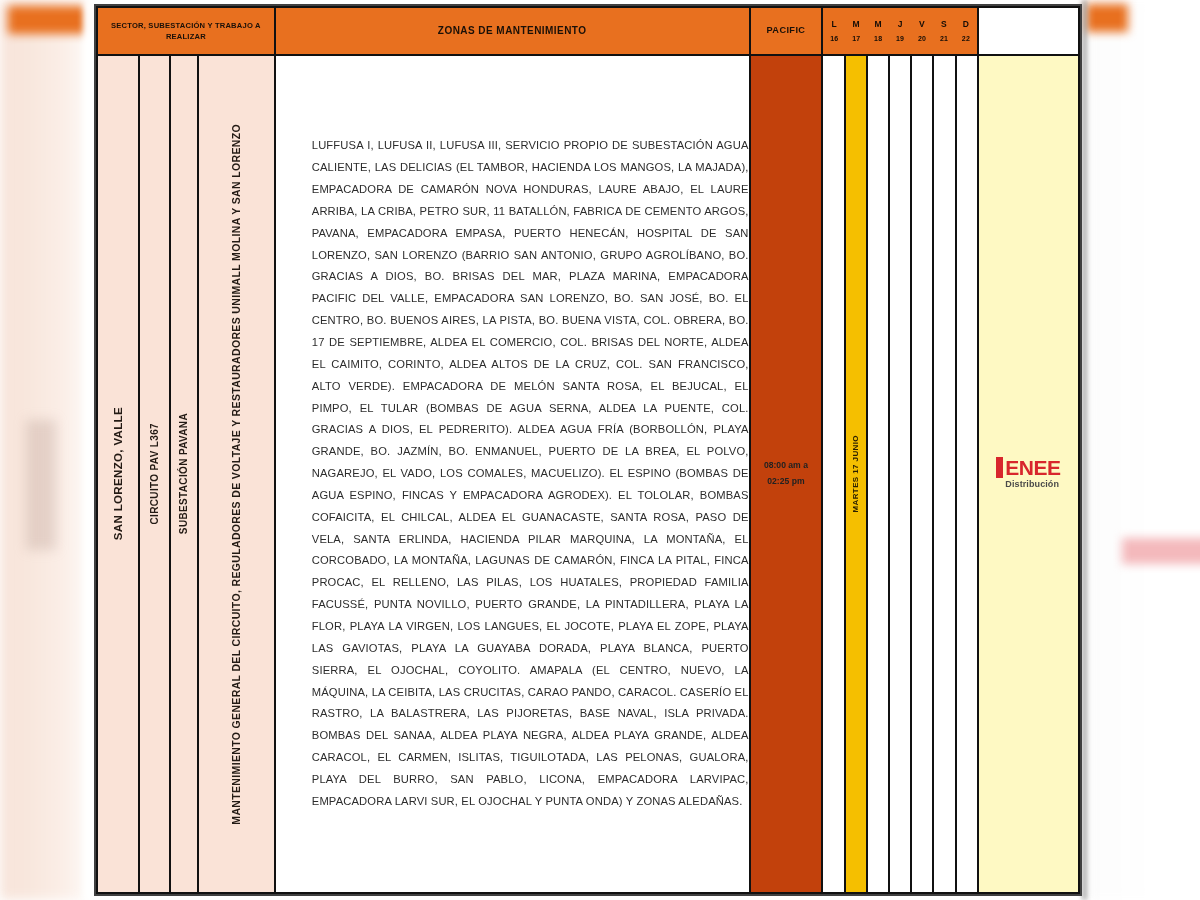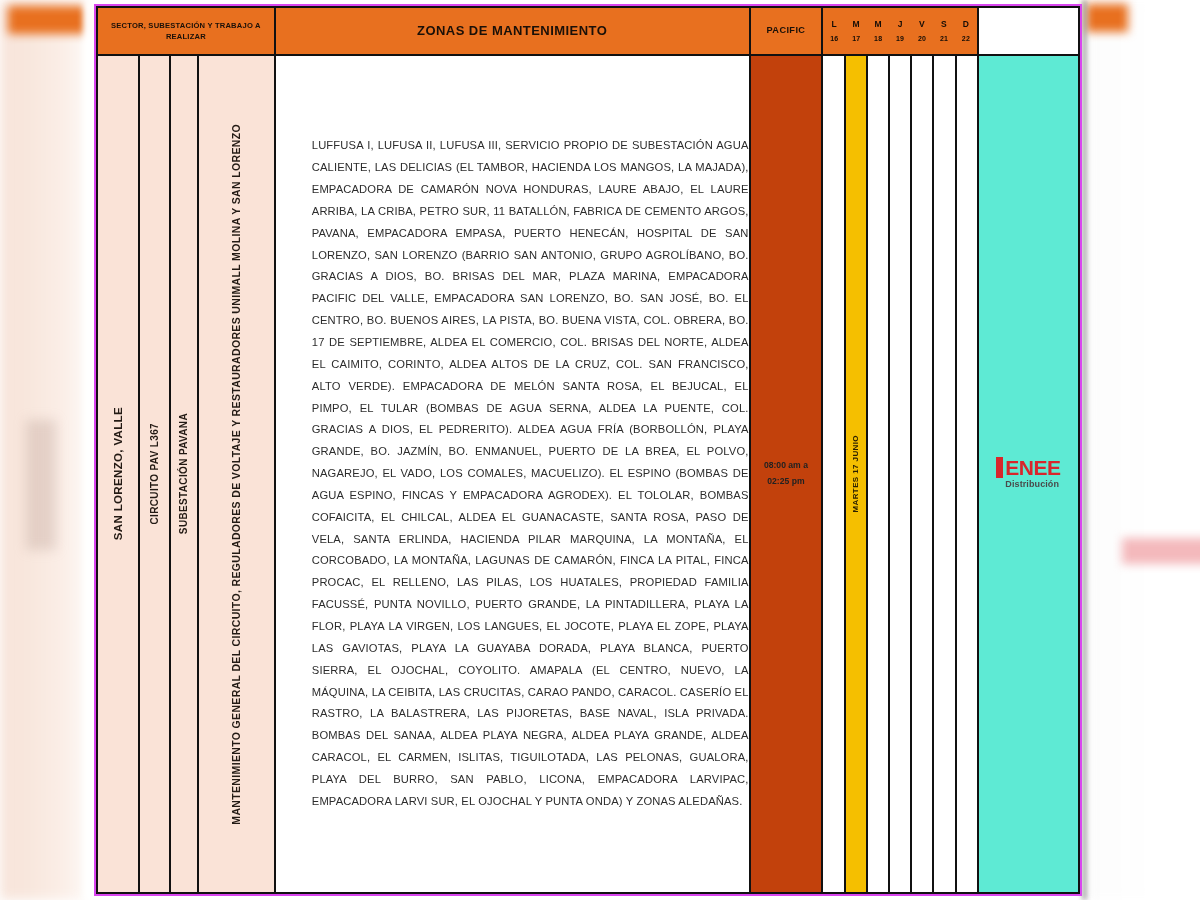--- a/index.html
+++ b/index.html
@@ -82,21 +82,21 @@
   }
 
   
   #sheet {
     position: absolute;
     left: 94px;
     top: 4px;
     width: 988px;
     height: 892px;
     background: #ffffff;
-    border: 2px solid #d946ef;
+    border: 2px solid #404040;
     box-sizing: border-box;
   }
 
   table.schedule {
     width: 100%;
     height: 100%;
     border-collapse: collapse;
     table-layout: fixed;
   }
   table.schedule td, table.schedule th {
@@ -112,21 +112,21 @@
     color: #1a1008;
     font-weight: bold;
     text-align: center;
     font-size: 8.5px;
     letter-spacing: .2px;
     line-height: 1.45;
     height: 46px;
     padding: 2px 4px;
   }
   .hdr-sector { font-size: 7.6px; }
-  .hdr-zonas  { font-size: 13px; letter-spacing: .45px; }
+  .hdr-zonas  { font-size: 10px; letter-spacing: .45px; }
   .hdr-horario{ font-size: 9.2px; letter-spacing: .4px; }
 
   
   table.days {
     width: 100%;
     height: 46px;
     border-collapse: collapse;
     table-layout: fixed;
   }
   table.days td {
@@ -214,21 +214,21 @@
     transform: rotate(180deg);
     font-size: 8px;
     font-weight: bold;
     color: #2a2000;
     letter-spacing: .4px;
     white-space: nowrap;
   }
 
   
   .logo-cell {
-    background: #5eead4;
+    background: #fef9c3;
     text-align: center;
     vertical-align: middle;
   }
   .logo-wrap {
     display: inline-block;
     text-align: left;
     line-height: 1;
   }
   .logo-mark {
     display: flex;

